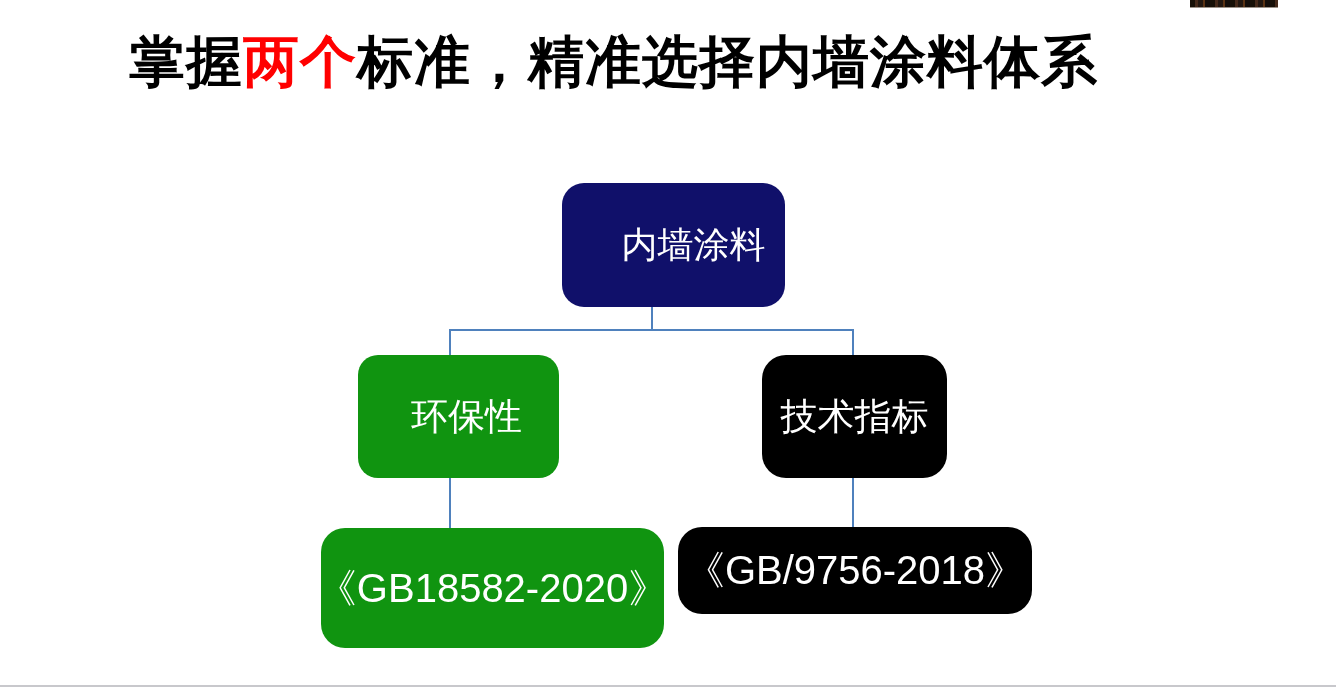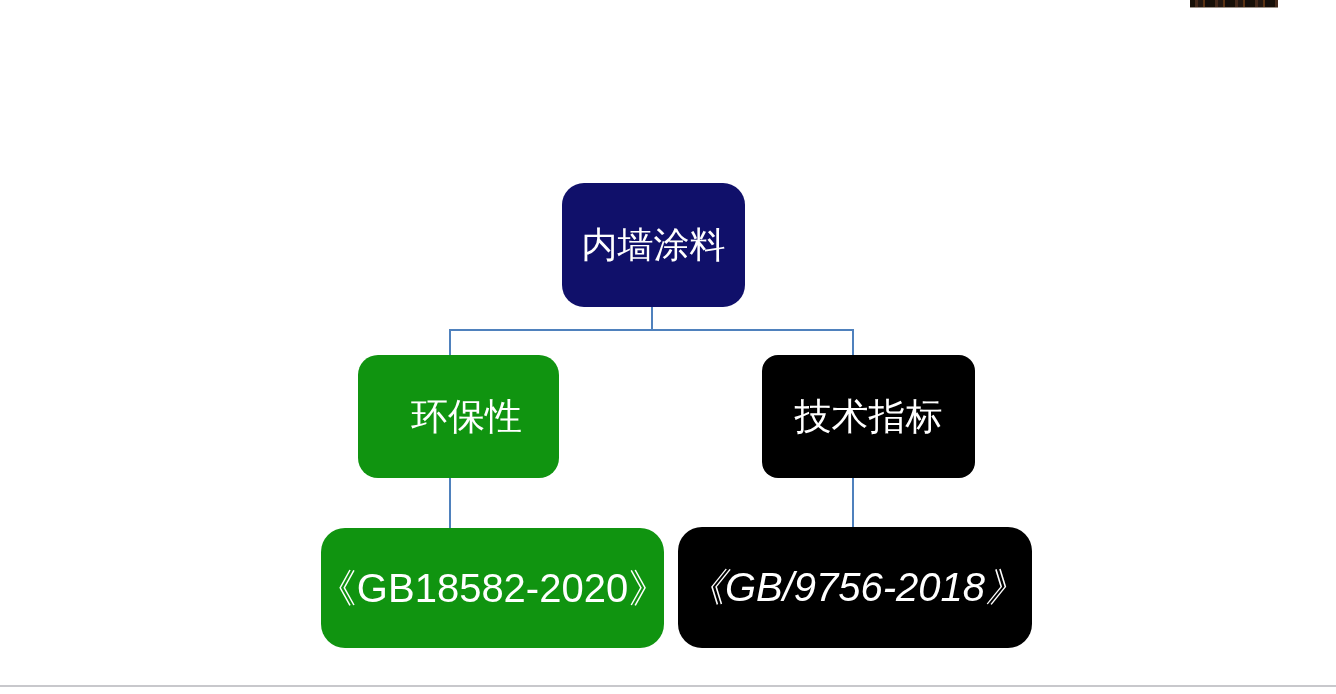--- a/index.html
+++ b/index.html
@@ -69,37 +69,36 @@
   }
   .node-env {
     left: 358px; top: 355px;
     width: 185px; height: 123px;
     border-radius: 20px;
     font-size: 37px;
     padding-left: 16px;
   }
   .node-tech {
     left: 762px; top: 355px;
-    width: 213px; height: 123px;
-    border-radius: 16px;
+    width: 185px; height: 123px;
+    border-radius: 24px;
     font-size: 37px;
   }
   .node-gb18582 {
     left: 280px; top: 528px;
     width: 343px; height: 120px;
     border-radius: 24px;
     font-size: 40px;
     margin-left: 41px;
   }
   .node-gb9756 {
     left: 678px; top: 527px;
-    width: 354px; height: 121px;
+    width: 354px; height: 87px;
     border-radius: 24px;
     font-size: 40px;
-    font-style: italic;
   }
 
   
   .conn {
     position: absolute;
     background: #4f81bd;
   }
   .conn-root-down   { left: 651px; top: 307px; width: 2px;  height: 24px; }
   .conn-horizontal  { left: 449px; top: 329px; width: 405px; height: 2px; }
   .conn-left-down   { left: 449px; top: 330px; width: 2px;  height: 26px; }
@@ -117,31 +116,32 @@
     background: #c8c8cc;
   }
 </style>
 </head>
 <body>
 
 <div id="slide">
 
   <div class="corner-logo"></div>
 
+  <h1 class="slide-title"><span>掌握</span><span class="hl">两个</span><span>标准，精准选择内墙涂料体系</span></h1>
 
   <div>
 
     <div class="conn conn-root-down"></div>
     <div class="conn conn-horizontal"></div>
     <div class="conn conn-left-down"></div>
     <div class="conn conn-right-down"></div>
     <div class="conn conn-env-std"></div>
     <div class="conn conn-tech-std"></div>
 
-    <div class="node node-root" style="background-color: rgb(16, 16, 106);">内墙涂料</div>
+    <div class="node node-root" style="background-color: rgb(16, 16, 106); padding-left: 40px;">内墙涂料</div>
 
     <div class="node node-env" style="background-color: rgb(16, 148, 16);">环保性</div>
 
     <div class="node node-tech" style="background-color: rgb(0, 0, 0);">技术指标</div>
 
     <div class="node node-gb18582" style="background-color: rgb(16, 148, 16);">《GB18582-2020》</div>
 
     <div class="node node-gb9756" style="background-color: rgb(0, 0, 0);">《GB/9756-2018》</div>
   </div>
 

